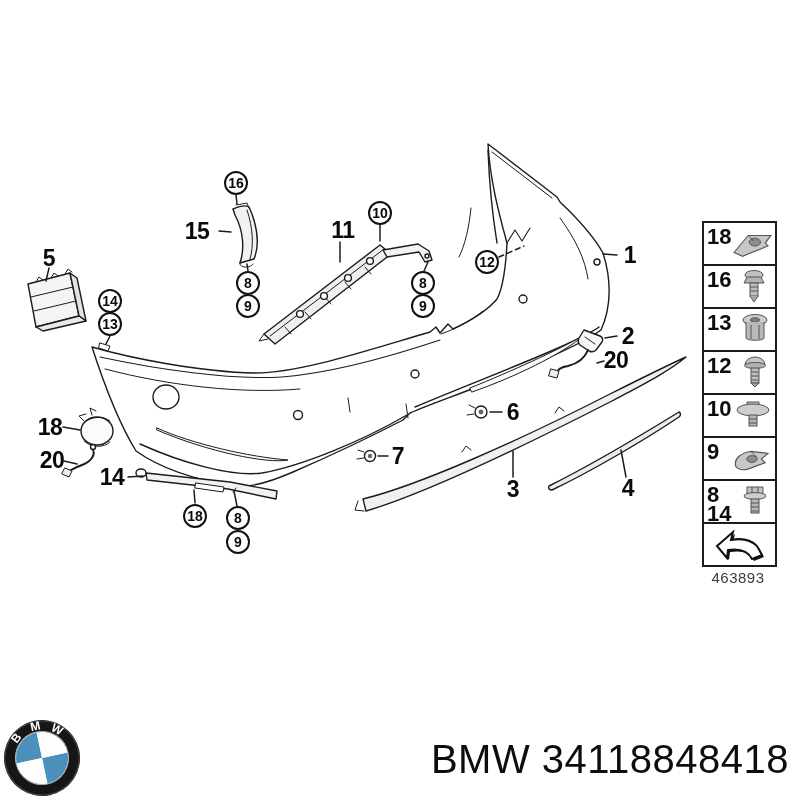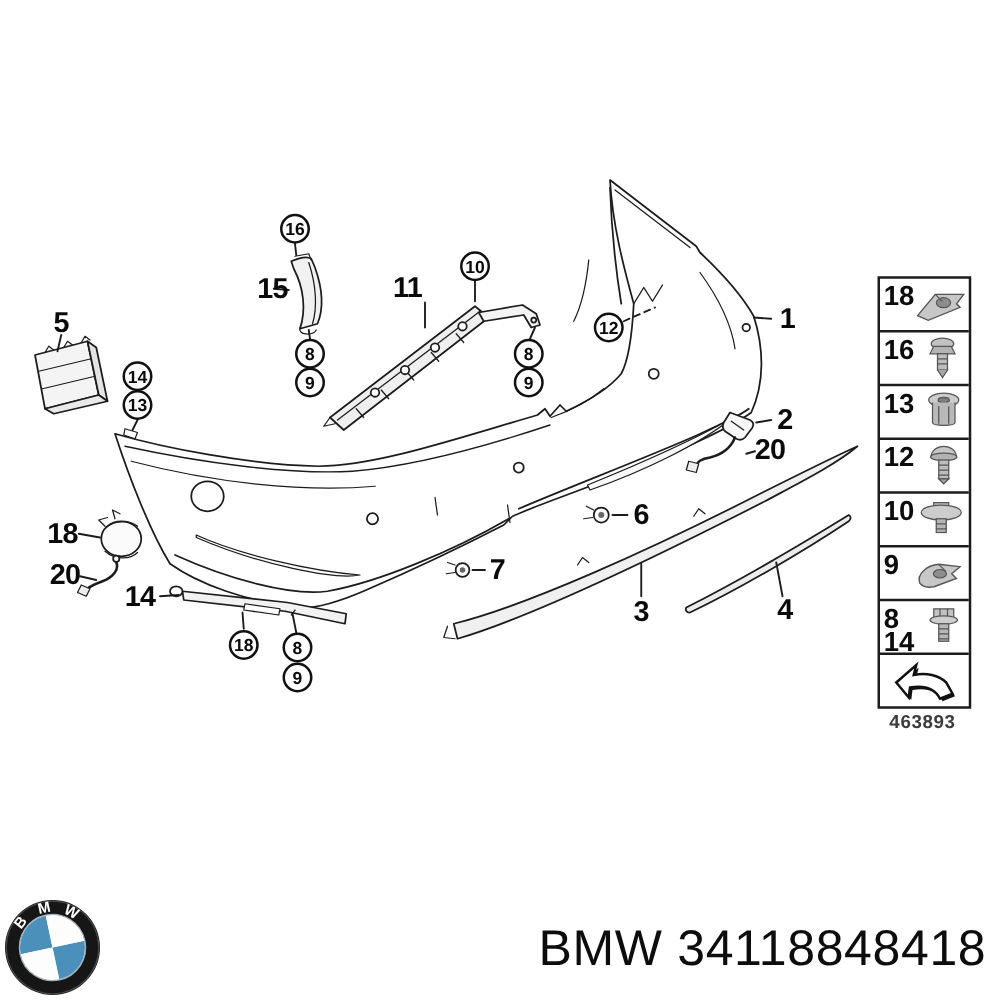--- a/index.html
+++ b/index.html
@@ -16,21 +16,21 @@
         display:flex;align-items:center;justify-content:center;box-sizing:border-box;}
   
   .sidebar{position:absolute;left:702px;top:221px;width:71px;border:2px solid #1c1c1c;background:#fff;}
   .cell{height:41px;border-bottom:2px solid #1c1c1c;position:relative;}
   .cell:last-child{border-bottom:none;}
   .cell .num{position:absolute;left:3px;top:1px;font-weight:700;font-size:22px;color:#0c0c0c;}
   .cell .num2{position:absolute;left:3px;top:20px;font-weight:700;font-size:22px;color:#0c0c0c;}
   .cell .ic{position:absolute;right:1px;top:50%;transform:translateY(-50%);}
   .cell.arrowcell .ic{right:auto;left:50%;transform:translate(-50%,-50%);}
   .drawnum{position:absolute;left:695px;top:569px;width:86px;text-align:center;
-           font-size:15px;color:#3c3c3c;letter-spacing:0.5px;font-weight:bold;}
+           font-size:15px;color:#3c3c3c;letter-spacing:0.5px;}
   
   .part-title{position:absolute;right:11px;top:737px;font-size:40px;font-weight:400;
               color:#0d0d0d;letter-spacing:0.5px;white-space:nowrap;}
   .logo-wrap{position:absolute;left:2px;top:718px;}
 </style>
 </head>
 <body>
 
 <div id="stage">
 
@@ -189,22 +189,22 @@
         <line x1="64" y1="461" x2="77" y2="464"></line>
         <line x1="128" y1="477" x2="143" y2="476"></line>
         <line x1="195" y1="503" x2="194" y2="490"></line>
         <line x1="237" y1="506" x2="234" y2="491"></line>
         <line x1="110" y1="336" x2="106" y2="344"></line>
       </g>
     </g>
   </svg>
 
   <div class="plab" style="left:49px;top:258px">5</div>
-  <div class="plab" style="left:218px;top:231px">15</div>
-  <div class="plab" style="left:326px;top:230px">11</div>
+  <div class="plab" style="left:197px;top:231px">15</div>
+  <div class="plab" style="left:343px;top:230px">11</div>
   <div class="plab" style="left:630px;top:255px">1</div>
   <div class="plab" style="left:628px;top:336px">2</div>
   <div class="plab" style="left:616px;top:360px">20</div>
   <div class="plab" style="left:513px;top:412px">6</div>
   <div class="plab" style="left:398px;top:456px">7</div>
   <div class="plab" style="left:513px;top:489px">3</div>
   <div class="plab" style="left:628px;top:488px">4</div>
   <div class="plab" style="left:50px;top:427px">18</div>
   <div class="plab" style="left:52px;top:460px">20</div>
   <div class="plab" style="left:112px;top:477px">14</div>

